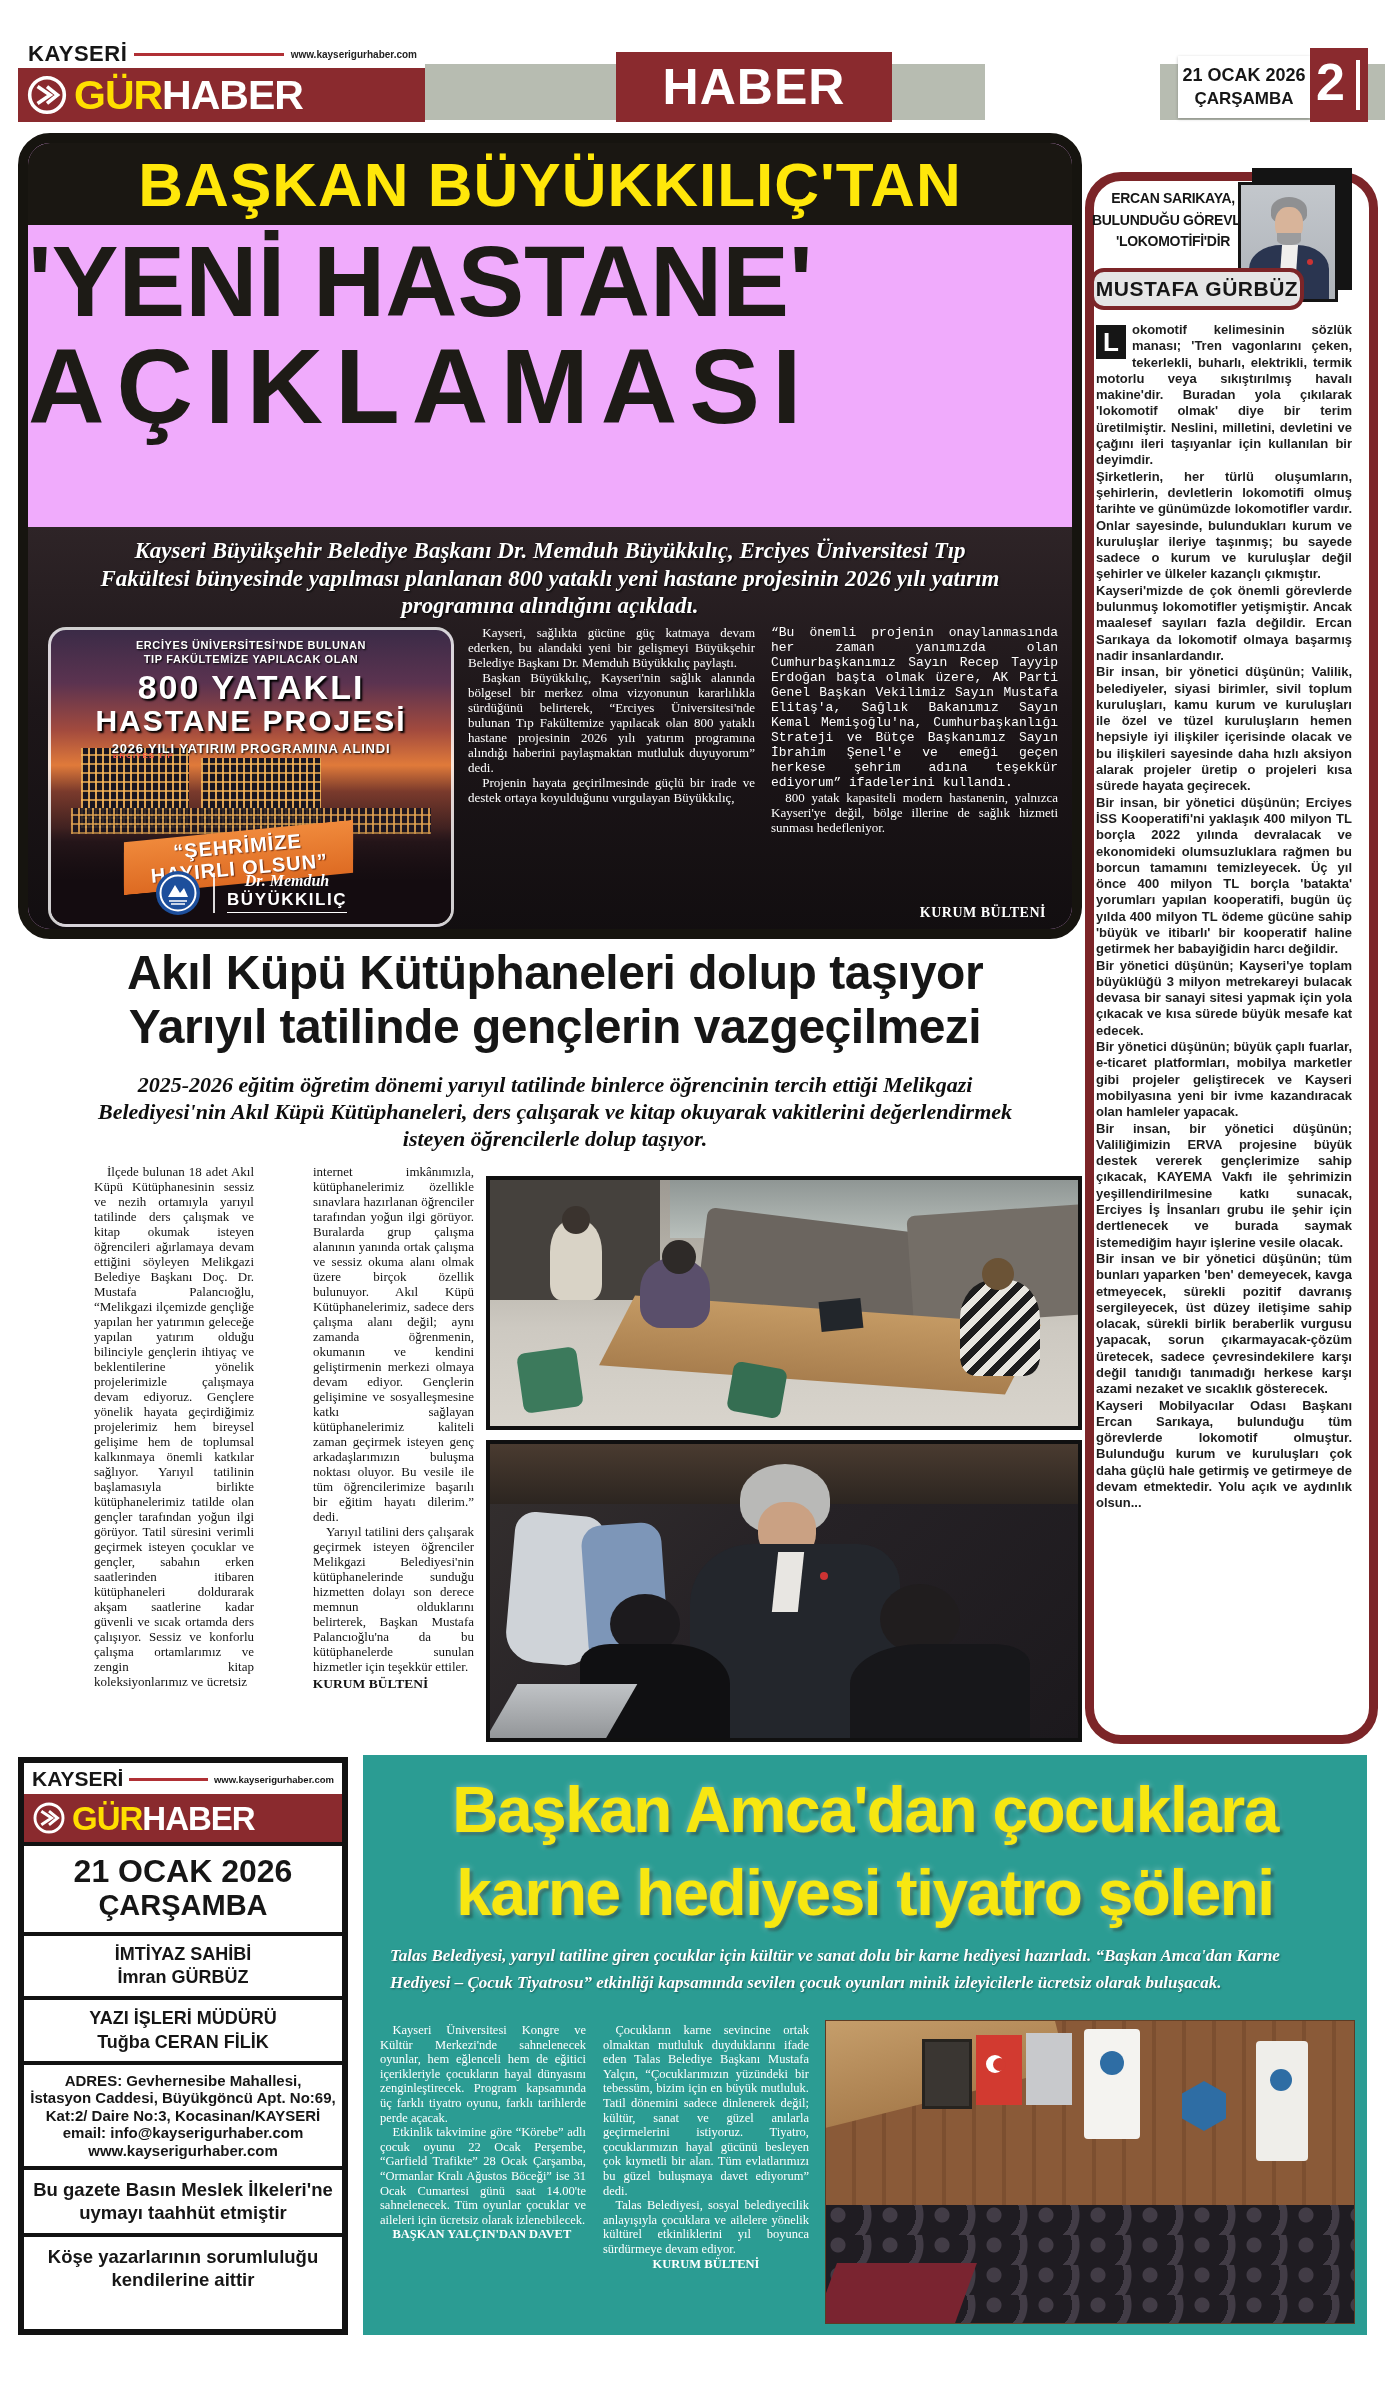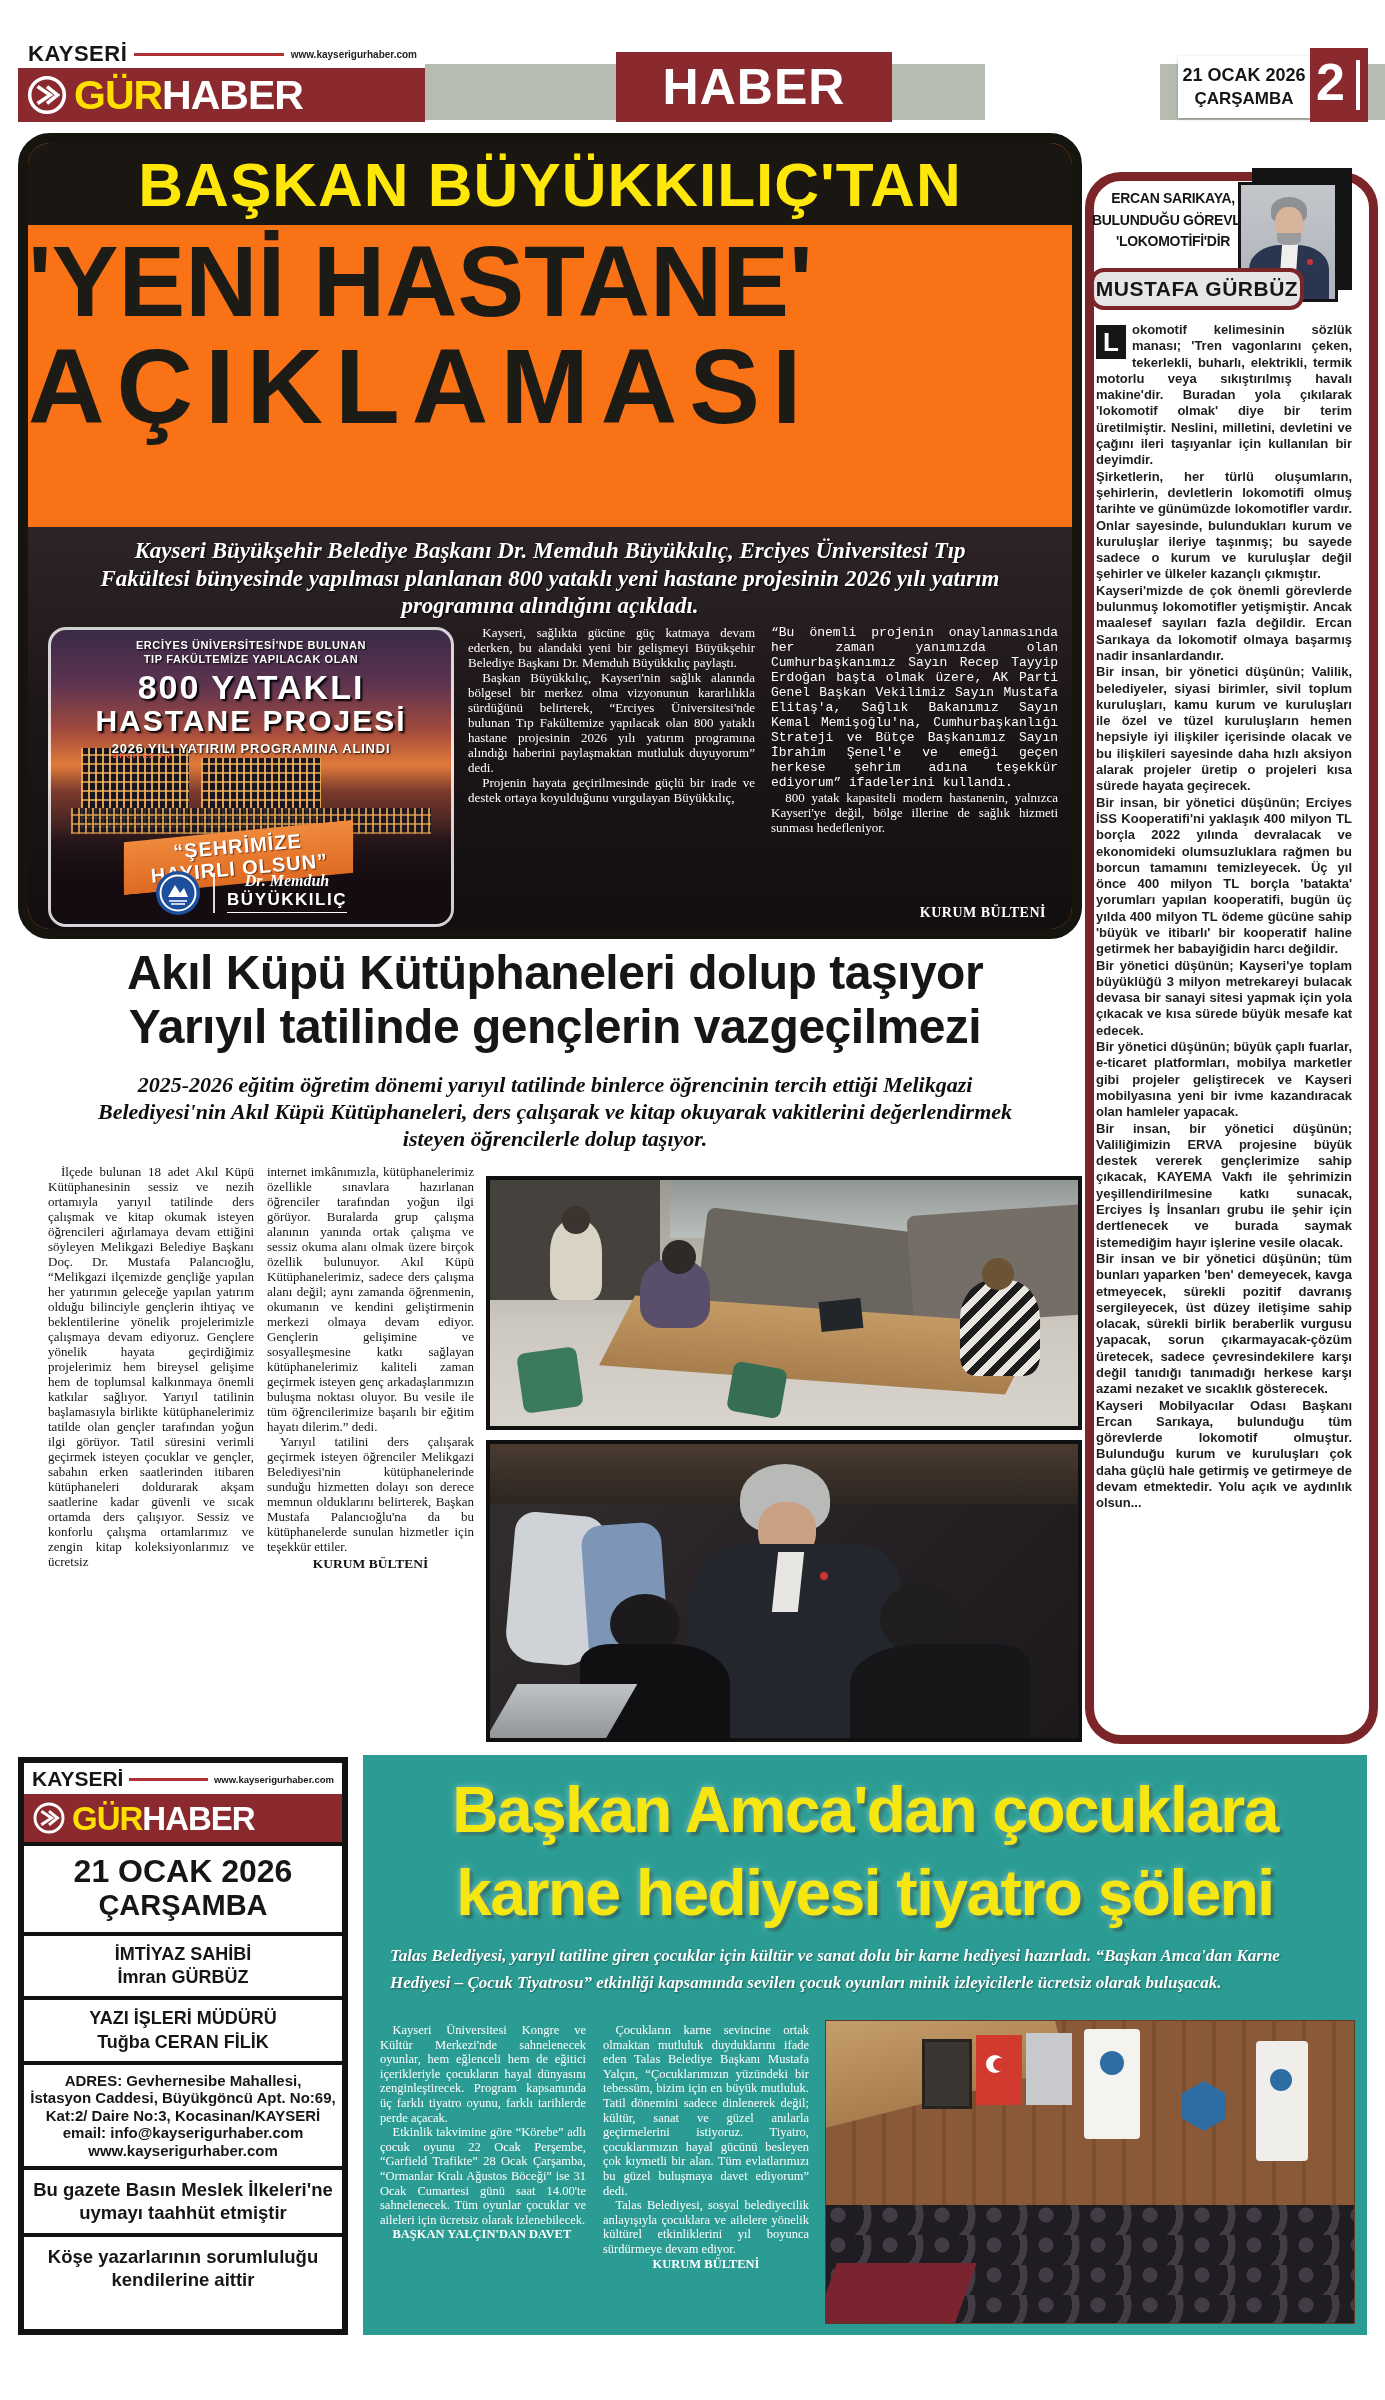--- a/index.html
+++ b/index.html
@@ -22,21 +22,21 @@
   .right-band{left:1160px;top:64px;width:225px;height:56px;background:#b7bcb1;}
   .haber-box{left:616px;top:52px;width:276px;height:70px;background:#8a2a2e;display:flex;align-items:center;justify-content:center;}
   .haber-box span{color:#fff;font-size:50px;font-weight:900;letter-spacing:1px;}
   .date-box{left:1178px;top:56px;width:132px;height:62px;background:#fff;display:flex;flex-direction:column;align-items:center;justify-content:center;gap:3px;box-shadow:0 1px 3px rgba(0,0,0,.25);}
   .date-line{font-size:18px;font-weight:900;} .day-line{font-size:17px;font-weight:900;}
   .page-box{left:1310px;top:48px;width:58px;height:74px;background:#8a2a2e;}
   .page-num{position:absolute;left:6px;top:8px;color:#fff;font-size:52px;font-weight:900;line-height:1;}
   .page-bar{position:absolute;right:8px;top:12px;width:4px;height:50px;background:#fff;}
 
   
-  .main-box{left:18px;top:133px;width:1064px;height:806px;border:10px solid #16140f;border-radius:32px;overflow:hidden;background:#f97316;box-sizing:border-box;}
+  .main-box{left:18px;top:133px;width:1064px;height:806px;border:10px solid #16140f;border-radius:32px;overflow:hidden;background:#f0abfc;box-sizing:border-box;}
   .kicker{height:82px;background:#1a1712;display:flex;align-items:center;justify-content:center;}
   .kicker span{color:#ffe70a;font-size:62px;font-weight:900;letter-spacing:1px;}
   .main-headline{height:298px;text-align:left;color:#1d1b16;}
   .mh1{font-size:100px;font-weight:900;line-height:1.04;margin-top:4px;letter-spacing:0;}
   .mh2{font-size:106px;font-weight:900;line-height:1.0;letter-spacing:12px;}
   .dark-panel{position:relative;height:406px;background:linear-gradient(180deg,#2e2427 0%,#1d1619 45%,#120e10 100%);color:#fff;}
   .deck{padding:10px 66px 0;text-align:center;font-family:"Liberation Serif",serif;font-weight:bold;font-style:italic;font-size:23px;line-height:1.2;text-shadow:1px 1px 2px #000;}
   .story-cols{position:absolute;left:440px;right:14px;top:98px;height:296px;display:flex;gap:16px;overflow:hidden;}
   .story-col{flex:1;font-family:"Liberation Serif",serif;font-size:13px;line-height:15px;text-align:justify;overflow:hidden;}
   .story-col p{text-indent:1.1em;}
@@ -63,21 +63,21 @@
   .seal{width:46px;height:46px;flex:0 0 auto;}
   .foot-div{width:2px;height:40px;background:#fff;opacity:.85;}
   .sig{color:#fff;text-align:center;}
   .sig-script{font-family:"Liberation Serif",serif;font-style:italic;font-weight:bold;font-size:16px;line-height:1;}
   .sig-name{font-size:17px;font-weight:900;letter-spacing:1.5px;border-bottom:1px solid #fff;line-height:1.3;}
 
   
   .lib-headline{left:30px;top:946px;width:1050px;text-align:center;font-weight:900;color:#161616;font-size:48px;line-height:1.13;letter-spacing:-.5px;}
   .lib-deck{left:80px;top:1072px;width:950px;text-align:center;font-family:"Liberation Serif",serif;font-weight:bold;font-style:italic;font-size:22px;line-height:1.22;color:#0e0e0e;}
   .lib-col{top:1164px;height:582px;font-family:"Liberation Serif",serif;font-size:13px;line-height:15px;text-align:justify;color:#131313;overflow:hidden;}
-  .lib-col p{text-indent:1em;}
+  .lib-col p{text-indent:1em;margin-left:46px;}
   .lib-col1{left:48px;width:206px;}
   .lib-col2{left:267px;width:207px;}
   .lib-col2 p:first-child{text-indent:0;}
   .lib-credit{font-family:"Liberation Serif",serif;font-weight:bold;font-size:13.5px;text-align:center;margin-top:2px;}
 
   .news-photo{border:4px solid #101010;overflow:hidden;box-sizing:border-box;}
   .photo1{left:486px;top:1176px;width:596px;height:254px;background:linear-gradient(180deg,#9d9992 0%,#b5b1a8 30%,#cdc9c1 60%,#d8d4cc 100%);}
   .photo2{left:486px;top:1440px;width:596px;height:302px;background:linear-gradient(135deg,#35302f 0%,#262226 45%,#1c191d 100%);}
 
   

